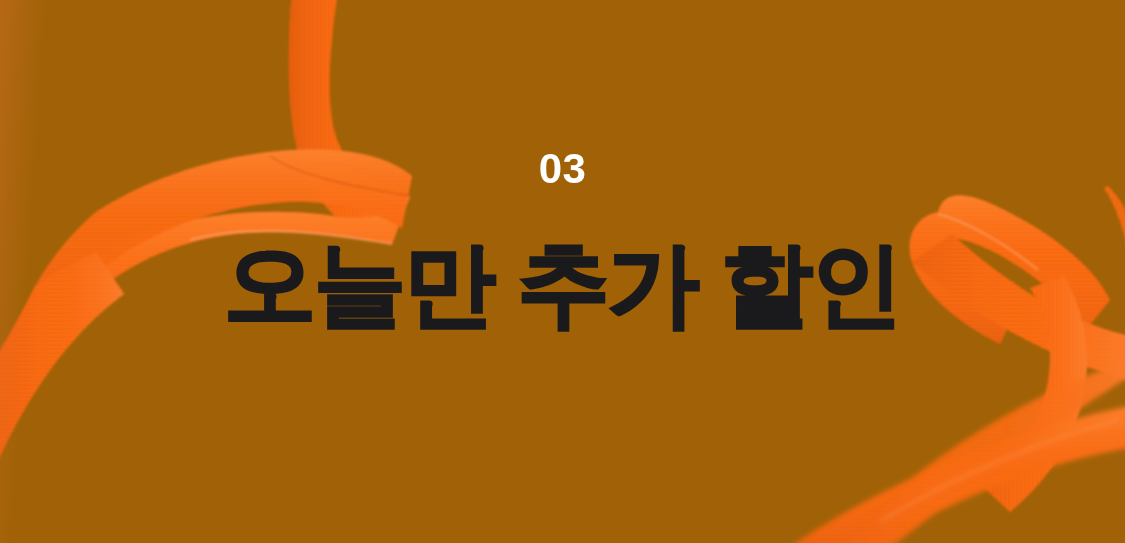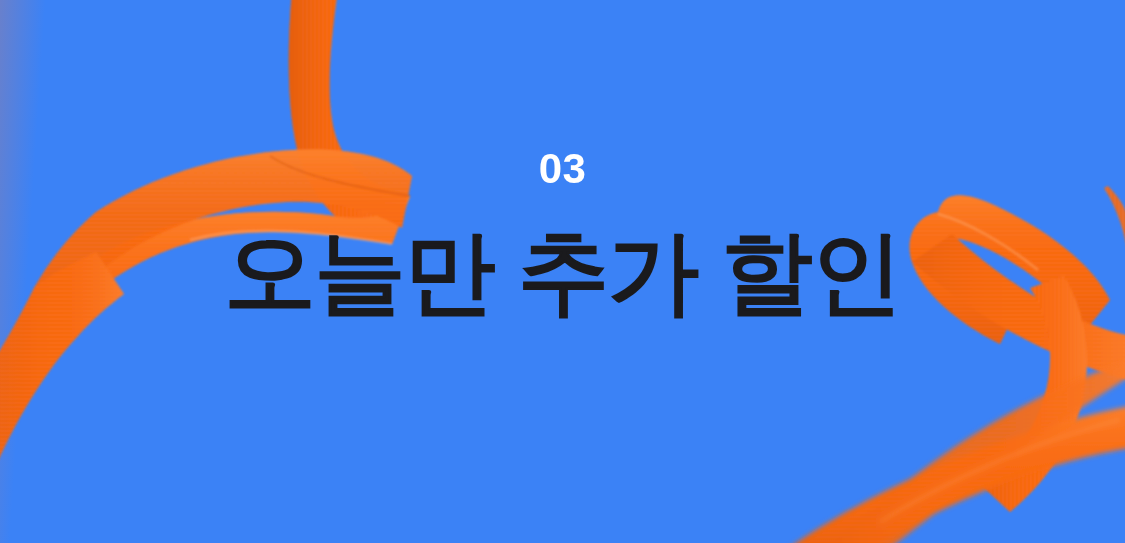--- a/index.html
+++ b/index.html
@@ -6,21 +6,21 @@
     margin: 0;
     padding: 0;
     background: #ffffff;
   }
 
   .banner {
     position: relative;
     width: 1125px;
     height: 543px;
     overflow: hidden;
-    background: #3b82f6;
+    background: #a16207;
     font-family: "Liberation Sans", "DejaVu Sans", sans-serif;
   }
 
   
   .ribbon-layer {
     position: absolute;
     inset: 0;
     width: 100%;
     height: 100%;
     pointer-events: none;
@@ -51,23 +51,23 @@
   .subtitle {
     margin-top: 26px;
     font-size: 40px;
     font-weight: 400;
     line-height: 1.15;
     color: #17171a;
     letter-spacing: -0.5px;
   }
 
   .headline {
-    margin-top: 34px;
+    margin-top: 46px;
     font-size: 92px;
-    font-weight: 400;
+    font-weight: 700;
     line-height: 1.05;
     color: #1a1a1d;
     letter-spacing: -2px;
     -webkit-text-stroke: 2.5px #1a1a1d;
   }
 </style>
 </head>
 <body>
 
 <div class="banner">

